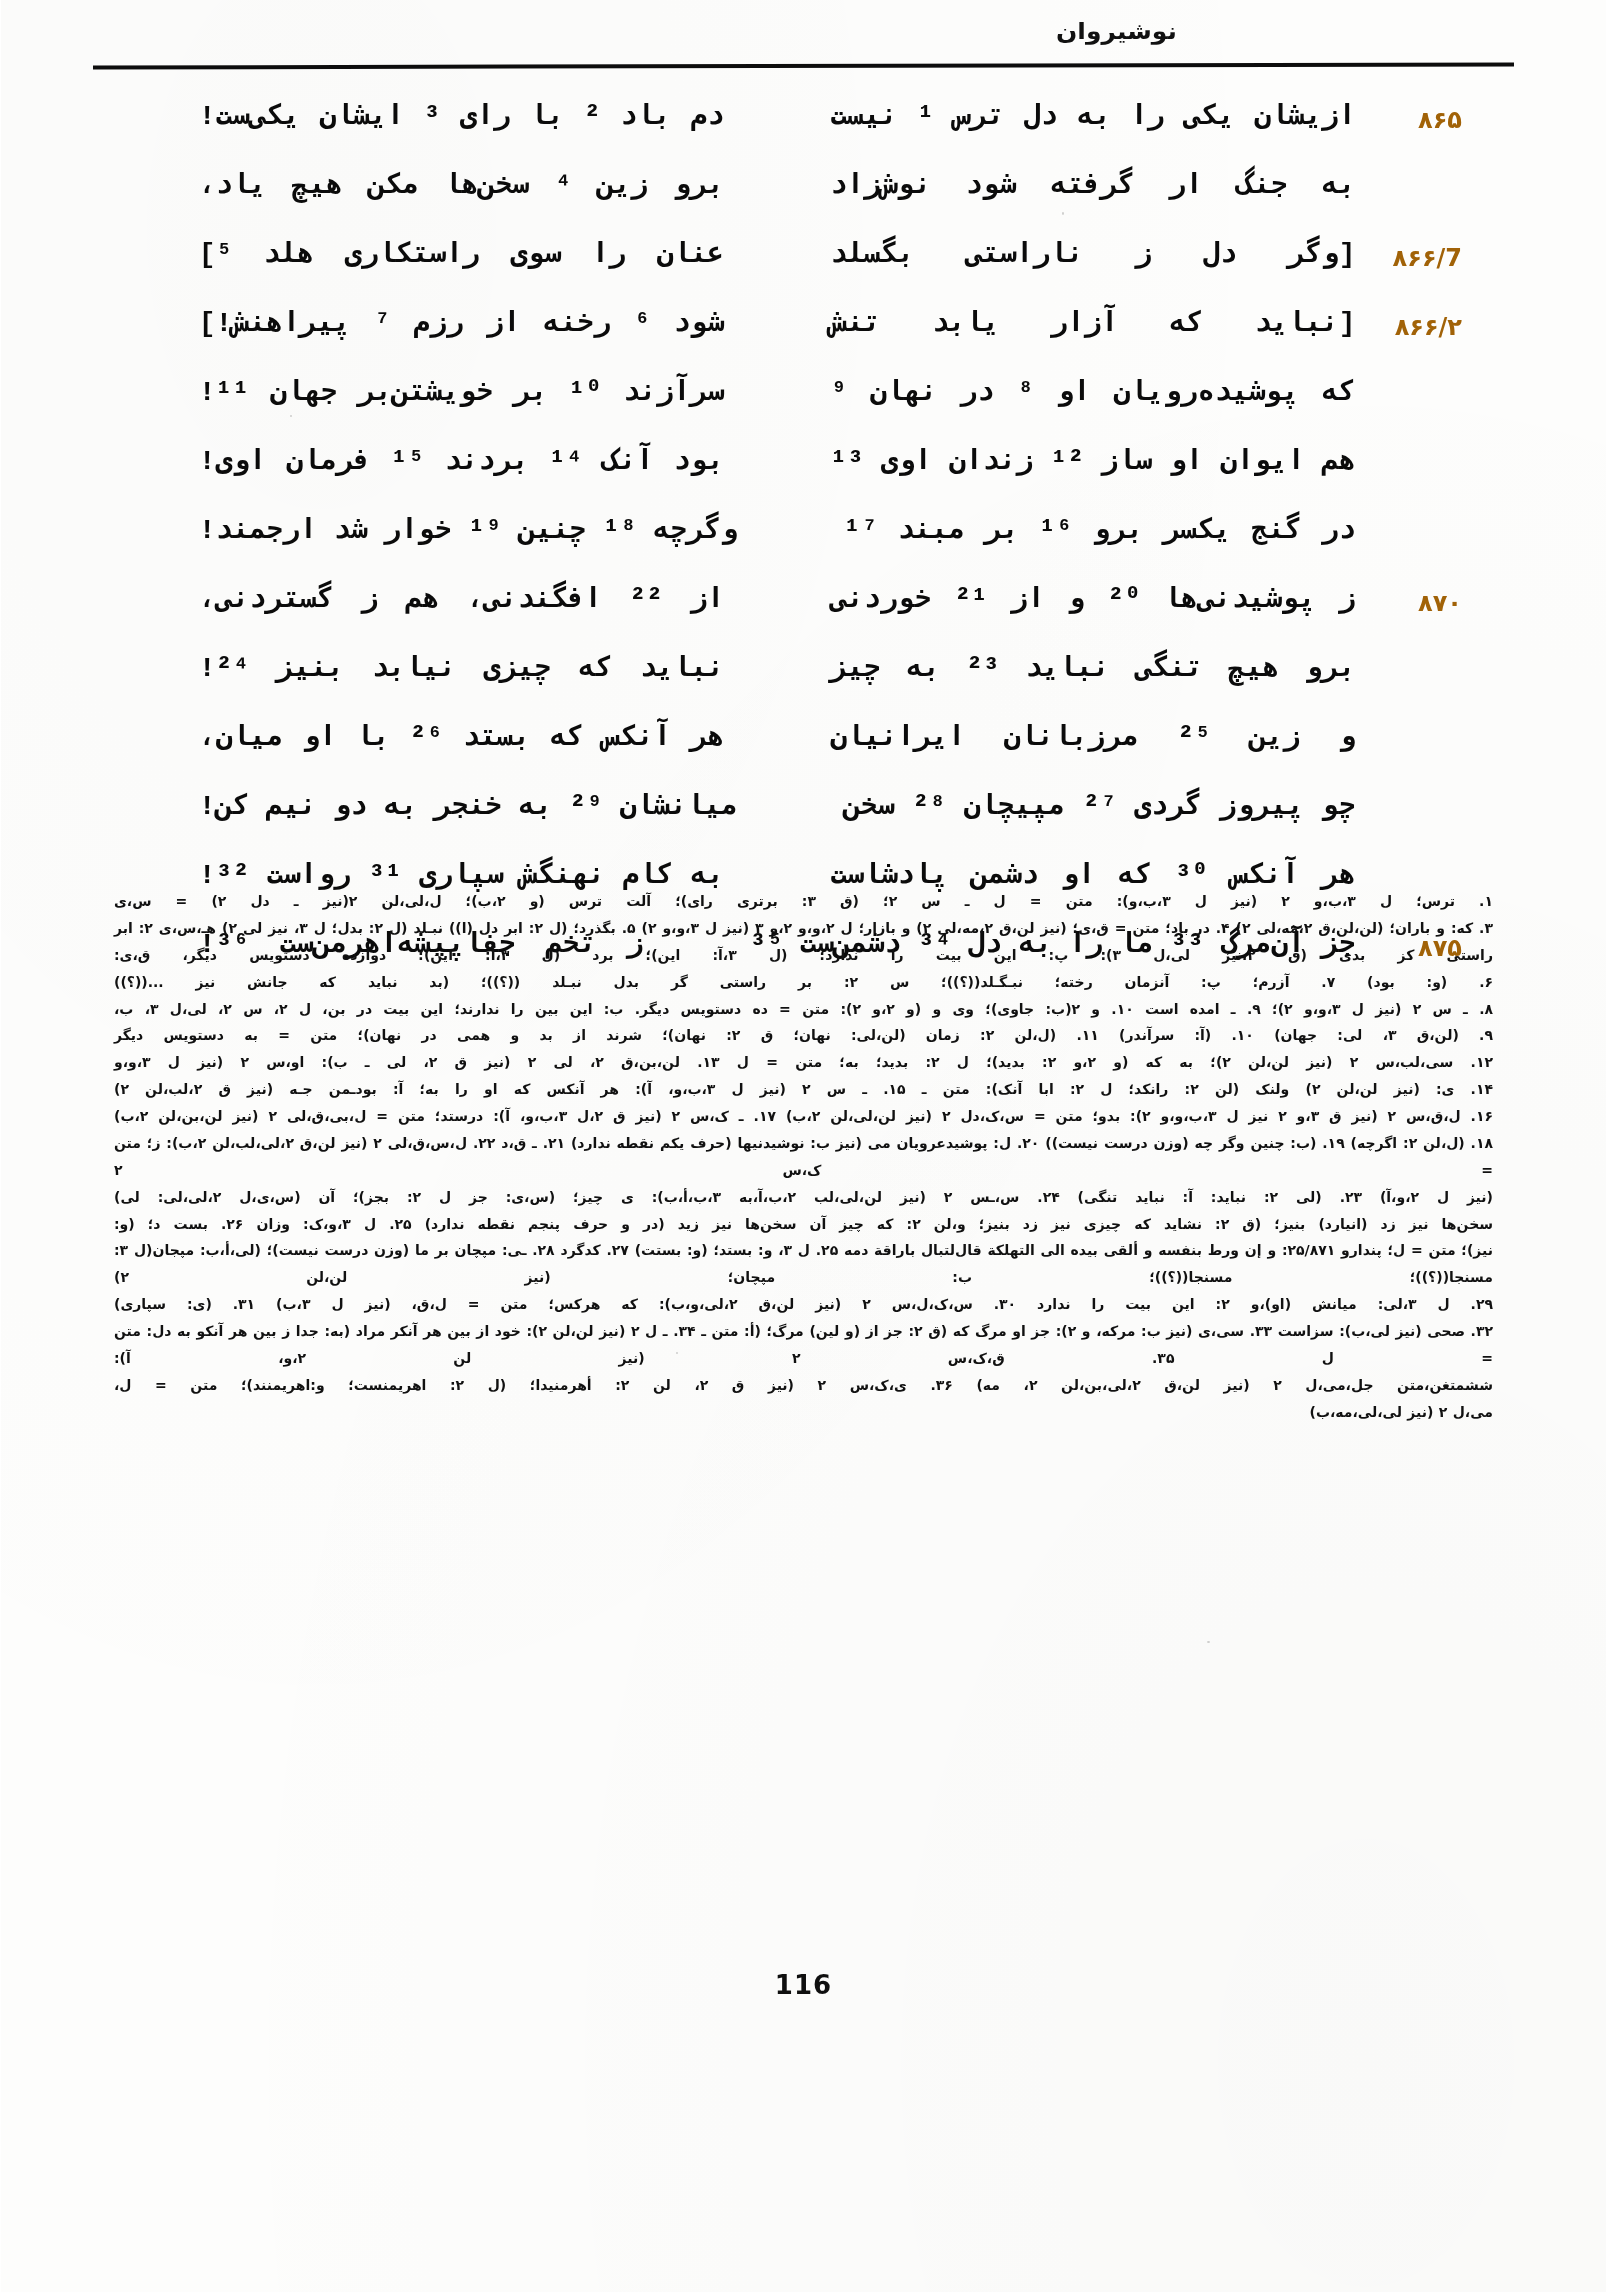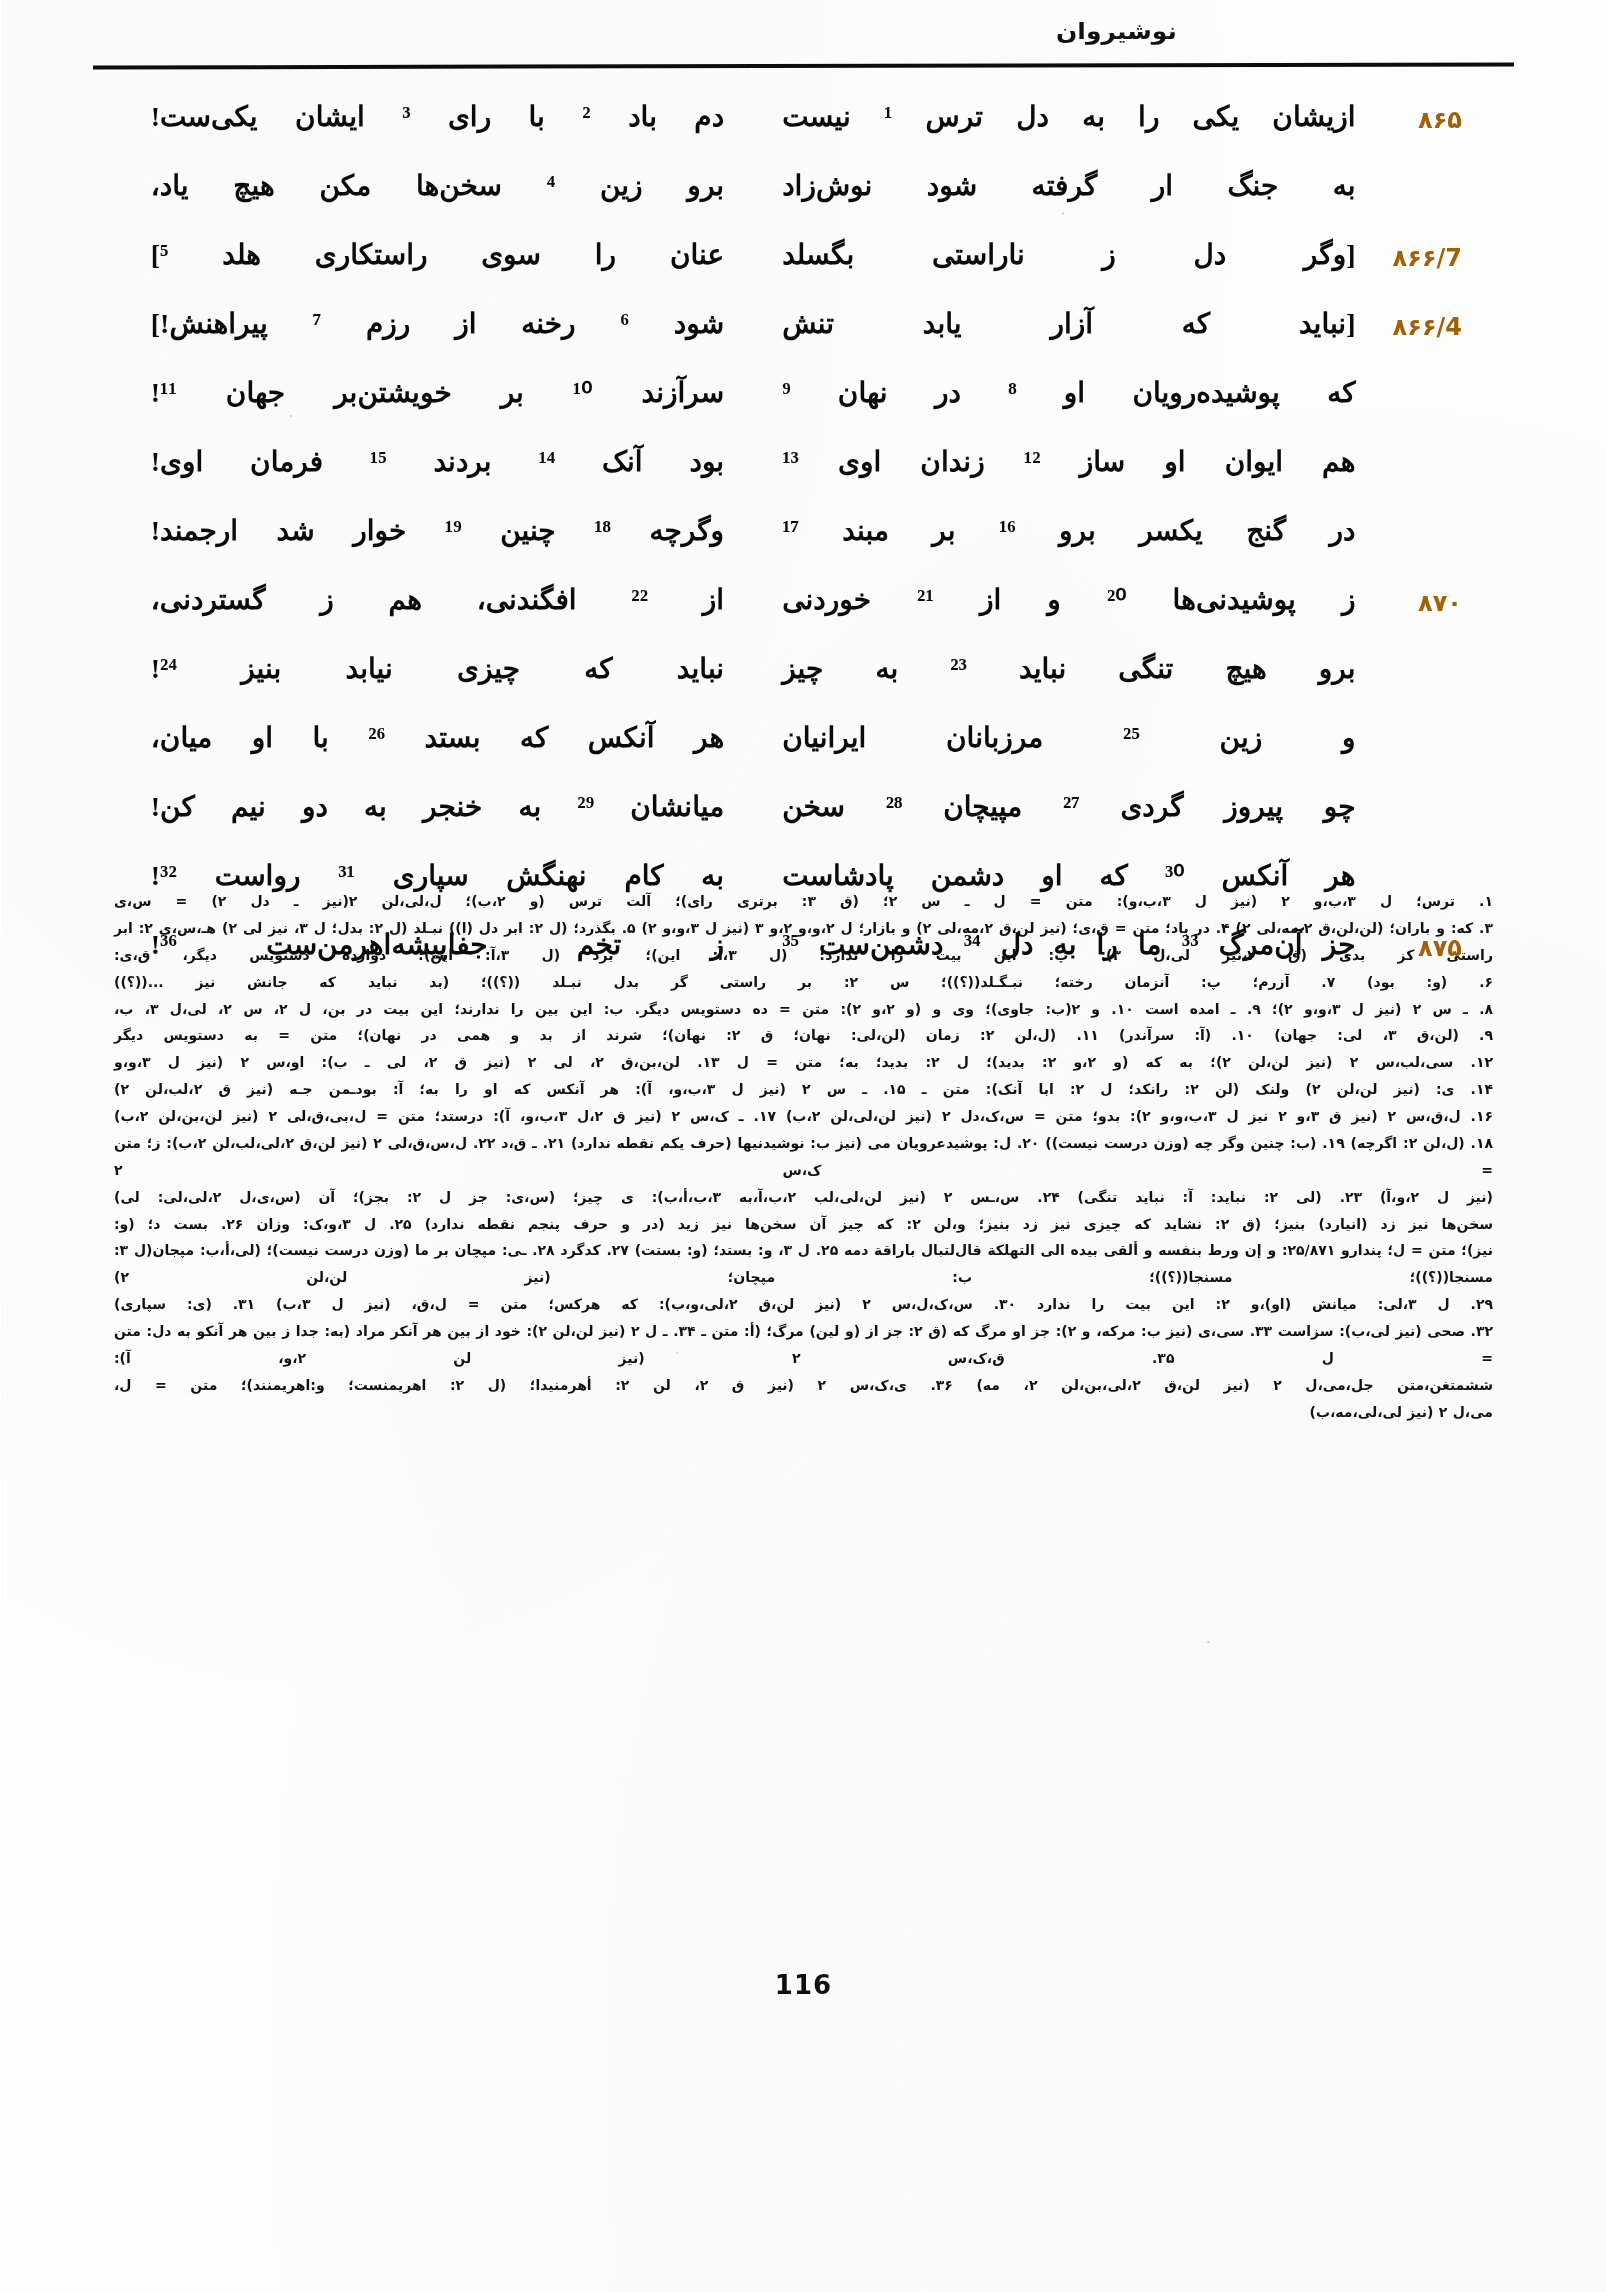--- a/index.html
+++ b/index.html
@@ -93,27 +93,28 @@
     font-weight: 700;
     color: #a16207;
     letter-spacing: 0.5px;
     white-space: nowrap;
     direction: ltr;
     unicode-bidi: isolate;
   }
 
   .hemistich {
     flex: 1 1 0;
-    font-family: Liberation Serif, serif;
+    font-family: Liberation Mono, monospace;
     font-size: 28px;
     font-weight: 700;
     line-height: 1.06;
     color: #0b0b0b;
     white-space: nowrap;
     padding-top: 1.9px;
+    margin-left: 48px;
   }
   .hemistich.right {
     text-align: justify;
     text-align-last: justify;
     padding-left: 29px;
   }
   .hemistich.left {
     text-align: justify;
     text-align-last: justify;
     padding-left: 5.8px;
@@ -189,21 +190,21 @@
         <div class="line-no"></div>
         <div class="hemistich right">به جنگ ار گرفته شود نوش‌زاد</div>
         <div class="hemistich left">برو زین&nbsp;⁴ سخن‌ها مکن هیچ یاد،</div>
       </div>
       <div class="verse-row">
         <div class="line-no">۸۶۶/7</div>
         <div class="hemistich right">[وگر دل ز ناراستی بگسلد</div>
         <div class="hemistich left">عنان را سوی راستکاری هلد&nbsp;⁵]</div>
       </div>
       <div class="verse-row">
-        <div class="line-no">۸۶۶/4</div>
+        <div class="line-no">۸۶۶/۲</div>
         <div class="hemistich right">[نباید که آزار یابد تنش</div>
         <div class="hemistich left">شود&nbsp;⁶ رخنه از رزم&nbsp;⁷ پیراهنش!]</div>
       </div>
       <div class="verse-row">
         <div class="line-no"></div>
         <div class="hemistich right">که پوشیده‌رویان او&nbsp;⁸ در نهان&nbsp;⁹</div>
         <div class="hemistich left">سرآزند&nbsp;¹⁰ بر خویشتن‌بر جهان&nbsp;¹¹!</div>
       </div>
       <div class="verse-row">
         <div class="line-no"></div>

